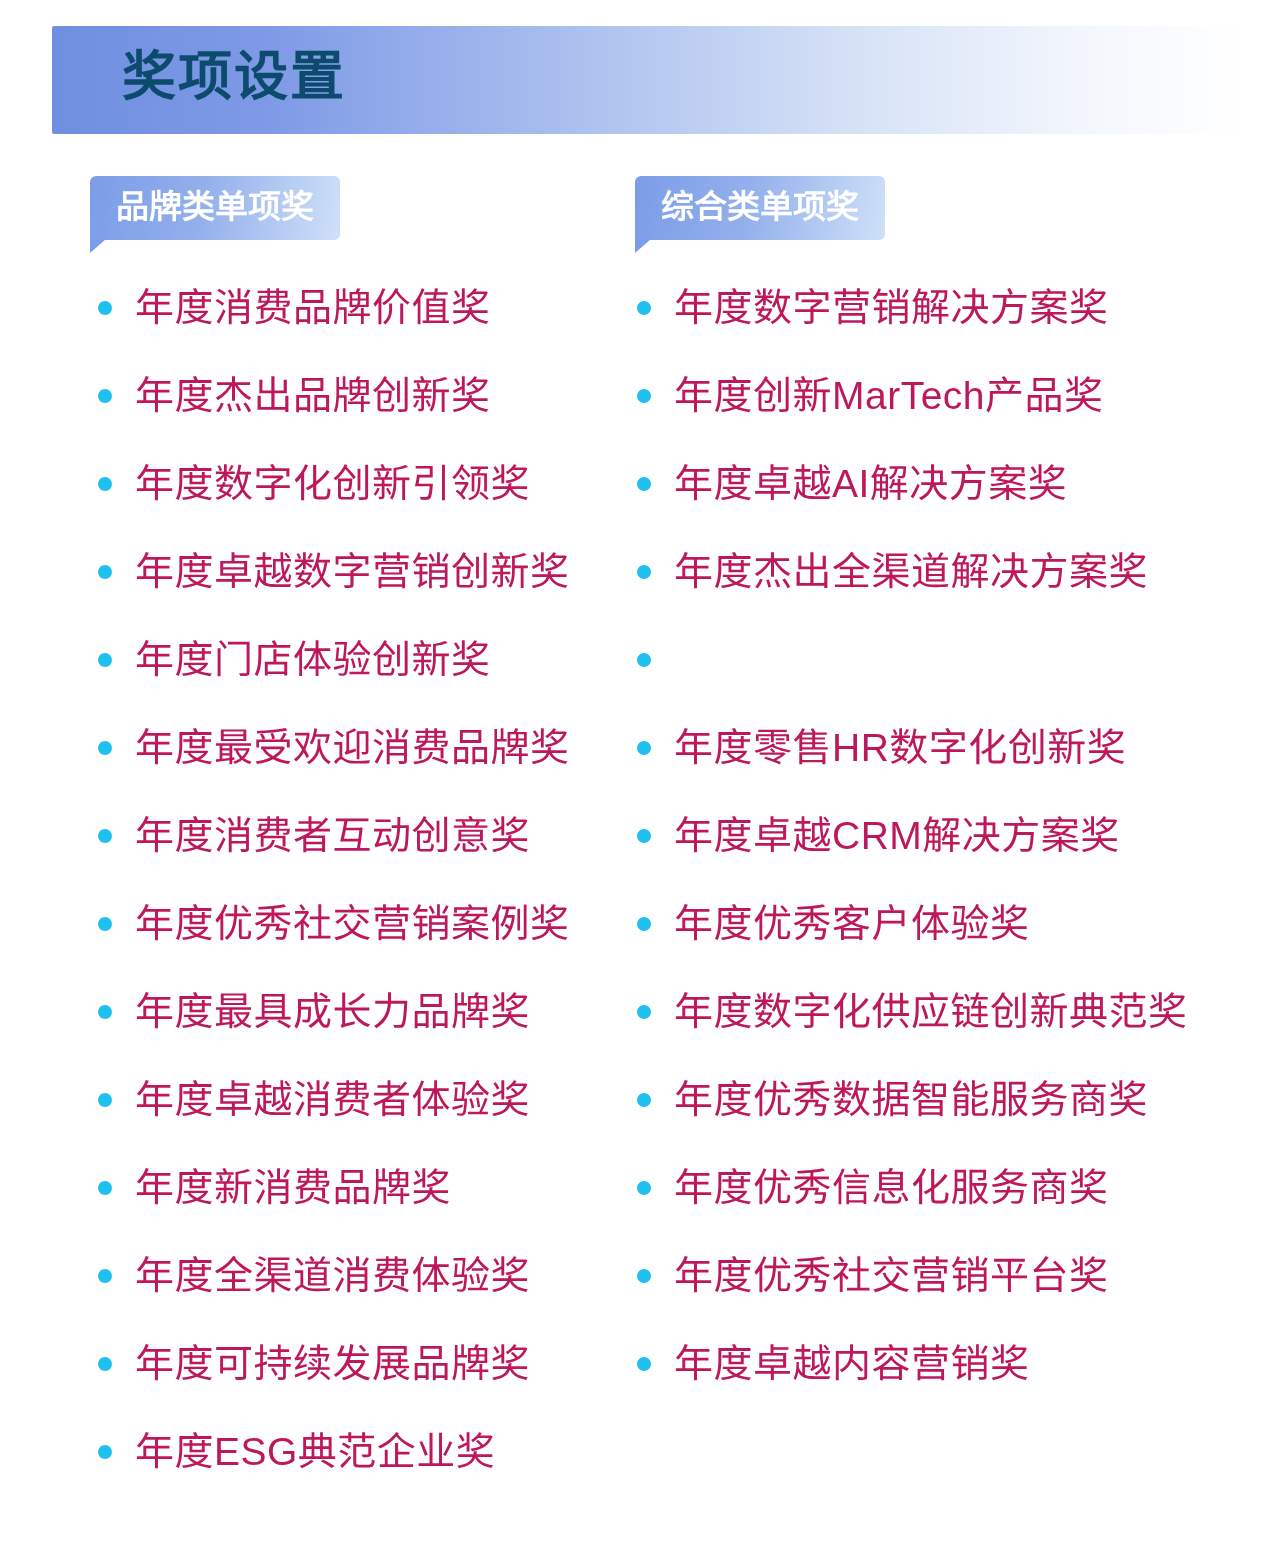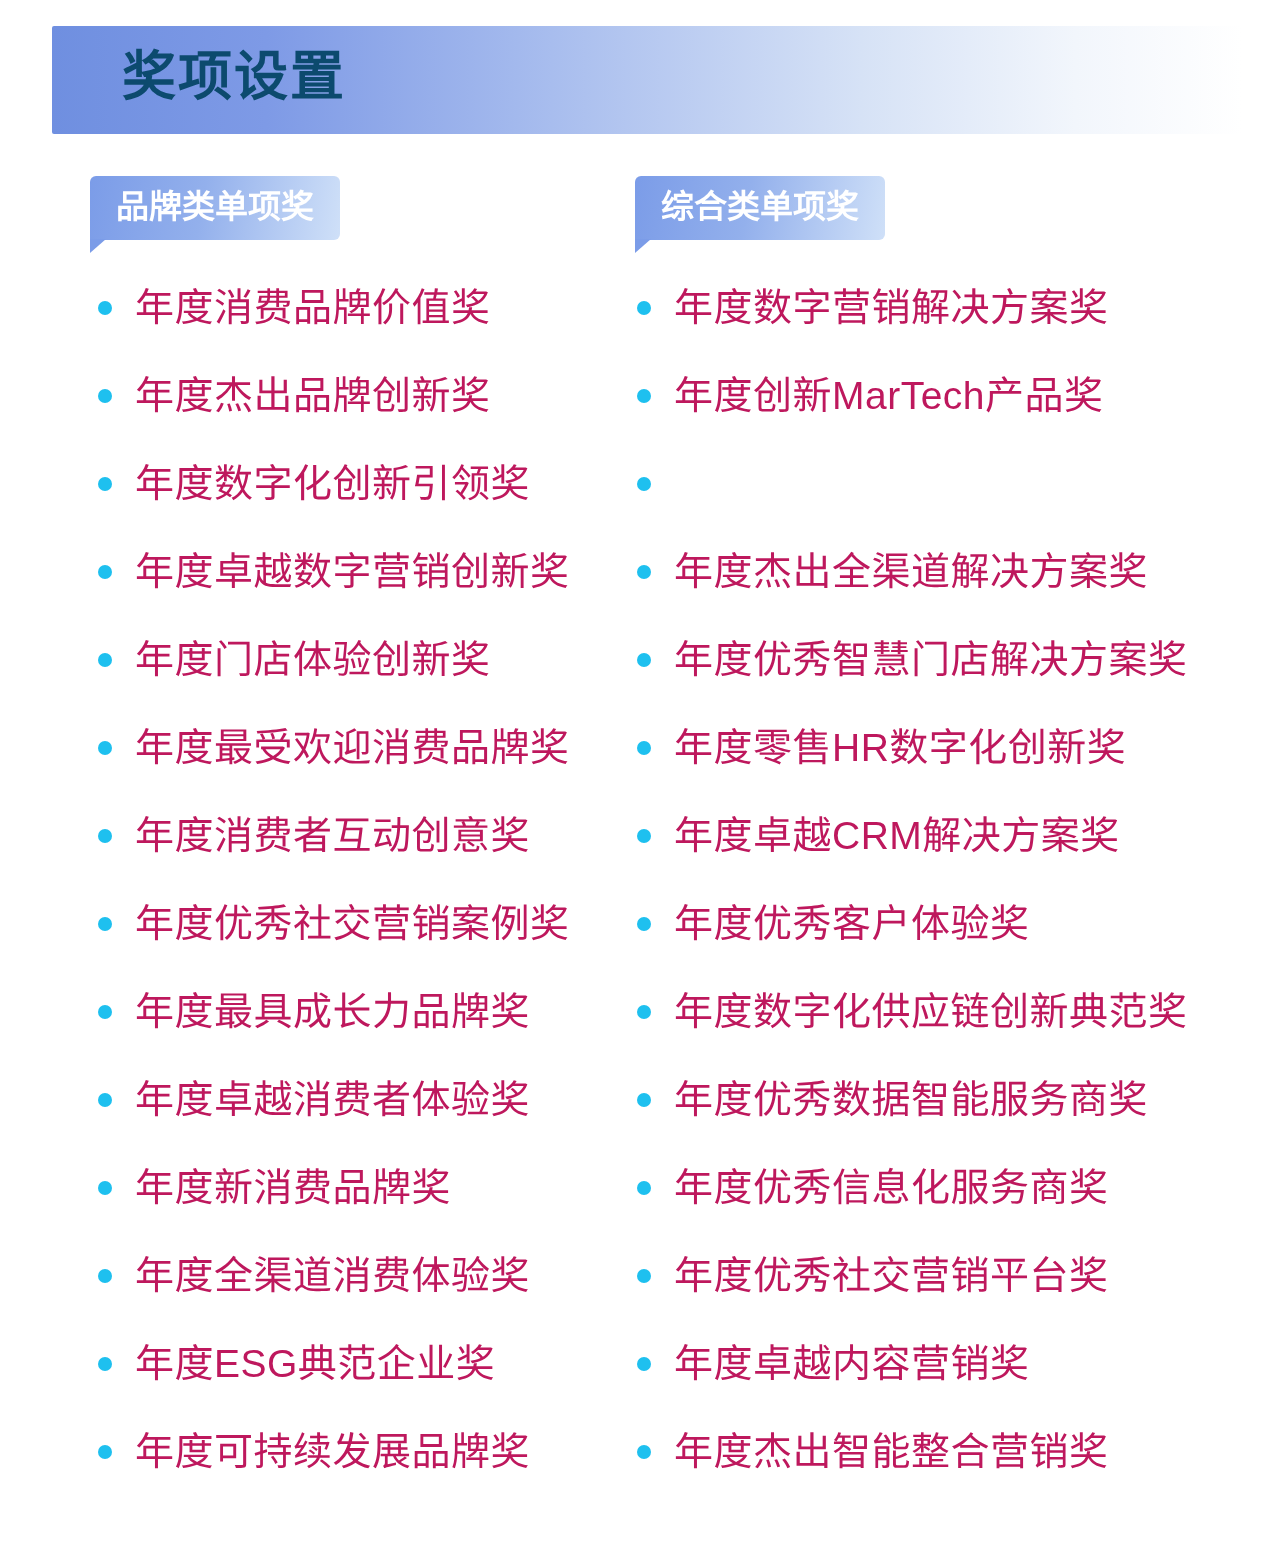--- a/index.html
+++ b/index.html
@@ -168,52 +168,52 @@
       <li>
           <span class="bullet"></span>
           <span class="award-label">年度新消费品牌奖</span>
         </li>
       <li>
           <span class="bullet"></span>
           <span class="award-label">年度全渠道消费体验奖</span>
         </li>
       <li>
           <span class="bullet"></span>
+          <span class="award-label">年度可持续发展品牌奖</span>
+        </li>
+      <li>
+          <span class="bullet"></span>
           <span class="award-label">年度ESG典范企业奖</span>
-        </li>
-      <li>
-          <span class="bullet"></span>
-          <span class="award-label">年度可持续发展品牌奖</span>
         </li>
     </ul>
   </div>
 
   <div class="column right">
     <div class="cat-tag-wrap">
       <div class="cat-tag">综合类单项奖</div>
     </div>
     <ul class="award-list">
       <li>
           <span class="bullet"></span>
           <span class="award-label">年度数字营销解决方案奖</span>
         </li>
       <li>
           <span class="bullet"></span>
           <span class="award-label">年度创新MarTech产品奖</span>
         </li>
       <li>
           <span class="bullet"></span>
+          <span class="award-label">年度卓越AI解决方案奖</span>
         </li>
       <li>
           <span class="bullet"></span>
           <span class="award-label">年度杰出全渠道解决方案奖</span>
         </li>
       <li>
           <span class="bullet"></span>
-          <span class="award-label">年度优秀智慧门店解决方案奖</span>
         </li>
       <li>
           <span class="bullet"></span>
           <span class="award-label">年度零售HR数字化创新奖</span>
         </li>
       <li>
           <span class="bullet"></span>
           <span class="award-label">年度卓越CRM解决方案奖</span>
         </li>
       <li>
@@ -232,21 +232,17 @@
           <span class="bullet"></span>
           <span class="award-label">年度优秀信息化服务商奖</span>
         </li>
       <li>
           <span class="bullet"></span>
           <span class="award-label">年度优秀社交营销平台奖</span>
         </li>
       <li>
           <span class="bullet"></span>
           <span class="award-label">年度卓越内容营销奖</span>
-        </li>
-      <li>
-          <span class="bullet"></span>
-          <span class="award-label">年度杰出智能整合营销奖</span>
         </li>
     </ul>
   </div>
 
 </div>
 
 </body></html>

